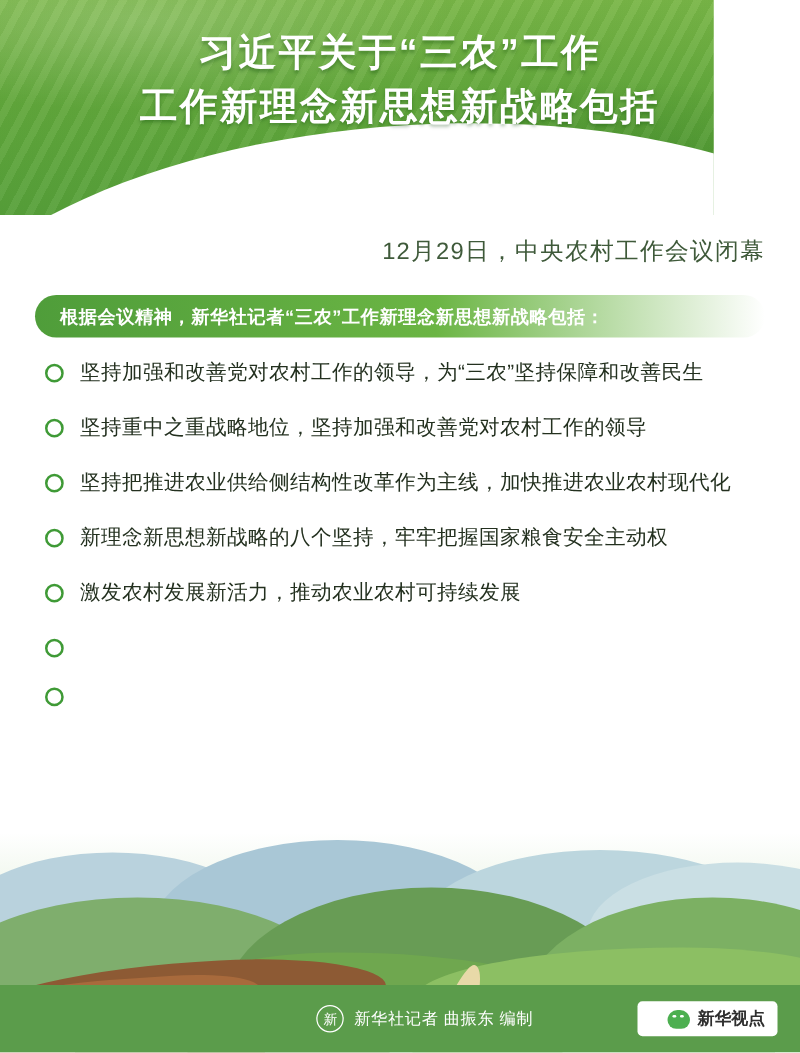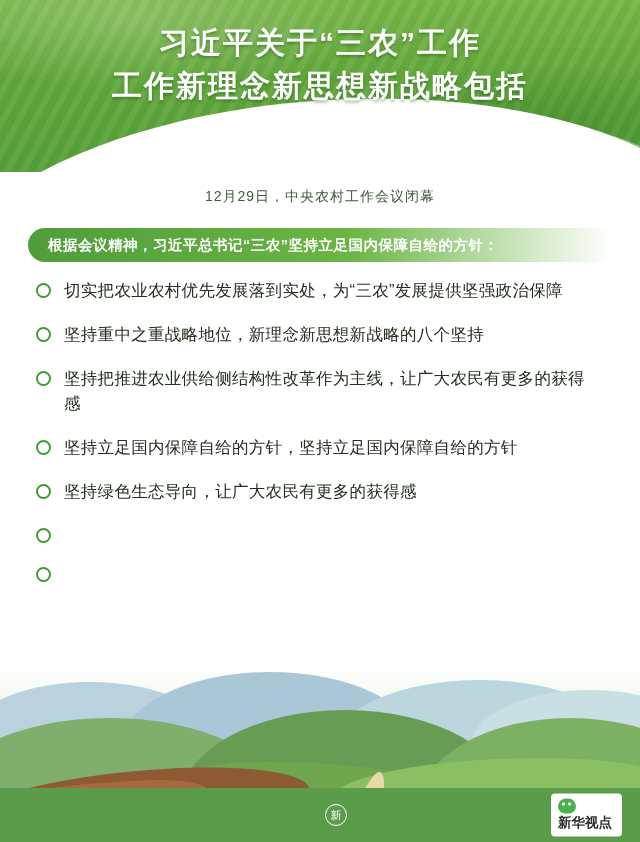--- a/index.html
+++ b/index.html
@@ -13,21 +13,21 @@
     position: relative;
     width: 640px;
     height: 842px;
     overflow: hidden;
     background: #ffffff;
   }
 
   
   .header {
     position: relative;
-    width: 640px;
+    width: 571px;
     height: 172px;
     overflow: hidden;
     background: linear-gradient(180deg, #7ab648 0%, #63a83c 45%, #57a03a 100%);
   }
   .header-texture {
     position: absolute;
     inset: 0;
     background:
       radial-gradient(ellipse 420px 120px at 20% 10%, rgba(255,255,255,0.16), rgba(255,255,255,0) 60%),
       radial-gradient(ellipse 300px 100px at 85% 75%, rgba(0,70,0,0.18), rgba(0,0,0,0) 65%),
@@ -72,23 +72,23 @@
 
   
   .content {
     position: relative;
     z-index: 4;
     padding: 0 28px;
     background: #ffffff;
   }
   .subtitle {
     margin-top: 16px;
-    text-align: center;
+    text-align: right;
     color: #3f5a3a;
-    font-size: 14px;
+    font-size: 19px;
     letter-spacing: 1px;
   }
   .banner {
     margin: 22px 0 6px 0;
     height: 34px;
     border-radius: 17px;
     background: linear-gradient(90deg, #4f9d3a 0%, #6bb544 55%, #ffffff 100%);
     display: flex;
     align-items: center;
     padding-left: 20px;
@@ -228,24 +228,23 @@
     font-size: 13px;
     letter-spacing: 0.5px;
   }
   .wechat {
     position: absolute;
     right: 18px;
     top: 50%;
     transform: translateY(-50%);
     background: #ffffff;
     border-radius: 4px;
-    padding: 5px 10px 5px 7px;
-    display: flex;
-    align-items: flex-start;
-    flex-direction: column;
+    padding: 5px 10px 5px 24px;
+    display: flex;
+    align-items: center;
   }
   .wechat-icon {
     width: 18px; height: 15px;
     border-radius: 8px 8px 7px 7px;
     background: #4caf50;
     margin-right: 6px;
     position: relative;
   }
   .wechat-icon:before, .wechat-icon:after {
     content: "";
@@ -275,43 +274,43 @@
     <div class="header-title">
       <div class="line">习近平关于“三农”工作</div>
       <div class="line">工作新理念新思想新战略包括</div>
     </div>
   </div>
 
   <div class="content">
     <div class="subtitle">12月29日，中央农村工作会议闭幕</div>
 
     <div class="banner">
-      <span class="banner-text">根据会议精神，习近平总书记“三农”坚持立足国内保障自给的方针：</span>
+      <span class="banner-text">根据会议精神，新华社记者“三农”工作新理念新思想新战略包括：</span>
     </div>
 
     <div class="list">
       <div class="item">
         <span class="bullet"></span>
-        <span class="item-text">切实把农业农村优先发展落到实处，为“三农”发展提供坚强政治保障</span>
-      </div>
-      <div class="item">
-        <span class="bullet"></span>
-        <span class="item-text">坚持重中之重战略地位，新理念新思想新战略的八个坚持</span>
-      </div>
-      <div class="item">
-        <span class="bullet"></span>
-        <span class="item-text">坚持把推进农业供给侧结构性改革作为主线，让广大农民有更多的获得感</span>
-      </div>
-      <div class="item">
-        <span class="bullet"></span>
-        <span class="item-text">坚持立足国内保障自给的方针，坚持立足国内保障自给的方针</span>
-      </div>
-      <div class="item">
-        <span class="bullet"></span>
-        <span class="item-text">坚持绿色生态导向，让广大农民有更多的获得感</span>
+        <span class="item-text">坚持加强和改善党对农村工作的领导，为“三农”坚持保障和改善民生</span>
+      </div>
+      <div class="item">
+        <span class="bullet"></span>
+        <span class="item-text">坚持重中之重战略地位，坚持加强和改善党对农村工作的领导</span>
+      </div>
+      <div class="item">
+        <span class="bullet"></span>
+        <span class="item-text">坚持把推进农业供给侧结构性改革作为主线，加快推进农业农村现代化</span>
+      </div>
+      <div class="item">
+        <span class="bullet"></span>
+        <span class="item-text">新理念新思想新战略的八个坚持，牢牢把握国家粮食安全主动权</span>
+      </div>
+      <div class="item">
+        <span class="bullet"></span>
+        <span class="item-text">激发农村发展新活力，推动农业农村可持续发展</span>
       </div>
       <div class="item">
         <span class="bullet"></span>
       </div>
       <div class="item">
         <span class="bullet"></span>
       </div>
     </div>
   </div>
 
@@ -329,20 +328,21 @@
     <div class="field-a"></div>
     <div class="field-b"></div>
     <div class="field-e"></div>
     <div class="road"></div>
     <div class="road2"></div>
   </div>
 
   <div class="footer">
     <div class="credit">
       <span class="credit-logo">新</span>
+      <span class="credit-text">新华社记者 曲振东 编制</span>
     </div>
     <div class="wechat">
       <span class="wechat-icon"></span>
       <span class="wechat-text">新华视点</span>
     </div>
   </div>
 
 </div>
 
 </body></html>

